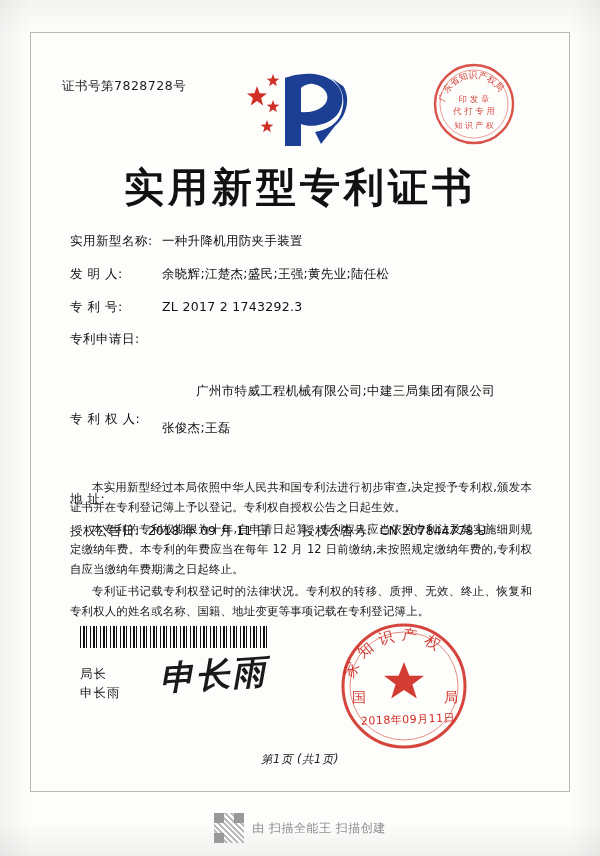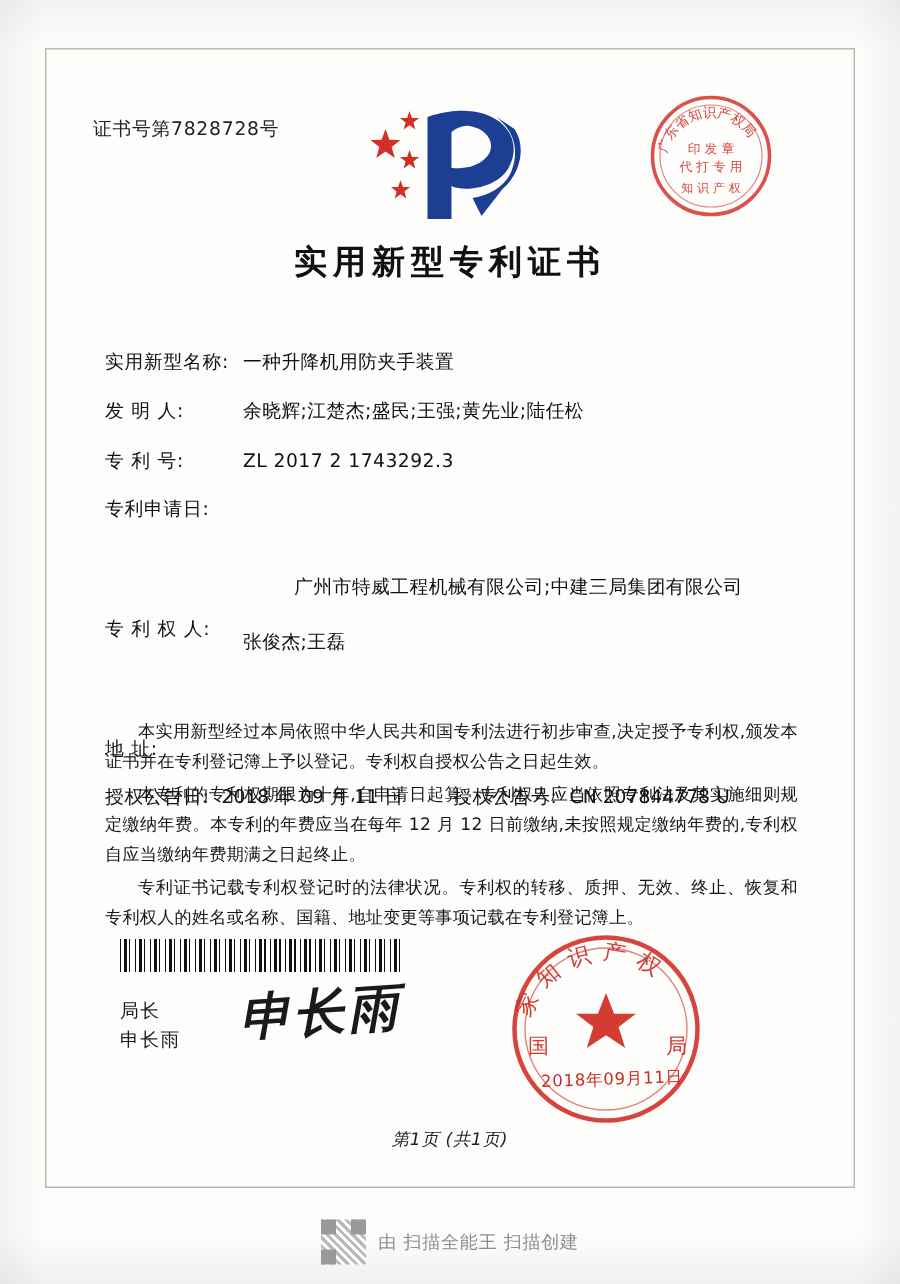--- a/index.html
+++ b/index.html
@@ -74,21 +74,21 @@
   }
 
   .doc-title {
     position: absolute;
     left: 0;
     top: 160px;
     width: 600px;
     text-align: center;
     font-family: "DejaVu Serif", "Liberation Serif", serif;
     font-weight: bold;
-    font-size: 22px;
+    font-size: 40px;
     letter-spacing: 4px;
     color: #111;
   }
 
   .fields {
     position: absolute;
     left: 70px;
     top: 232px;
     width: 470px;
     font-size: 12.5px;

